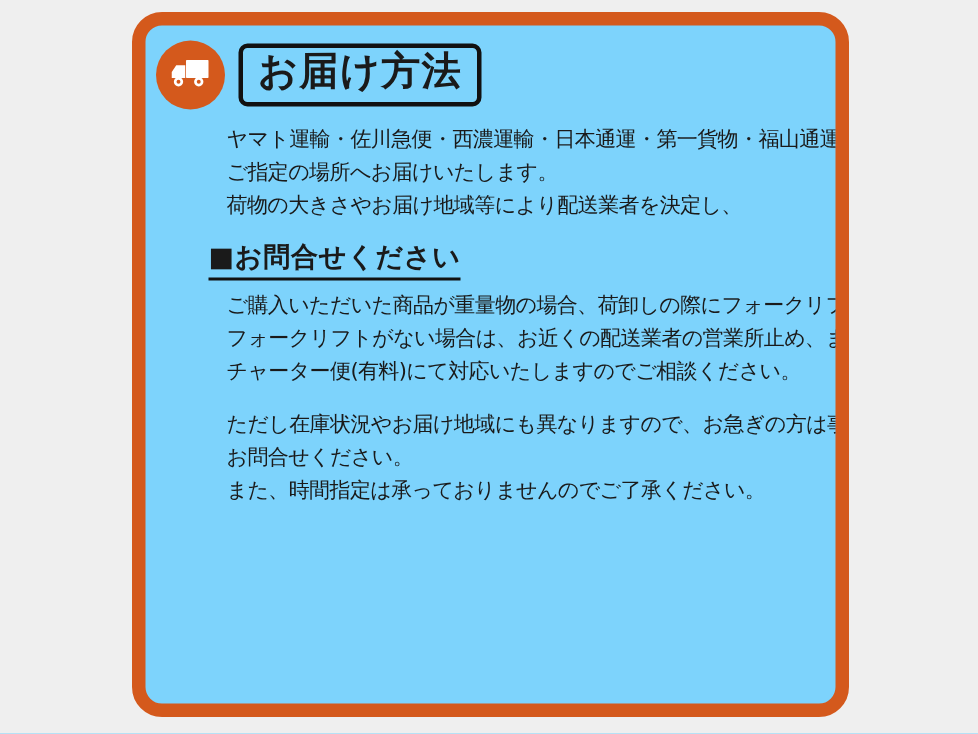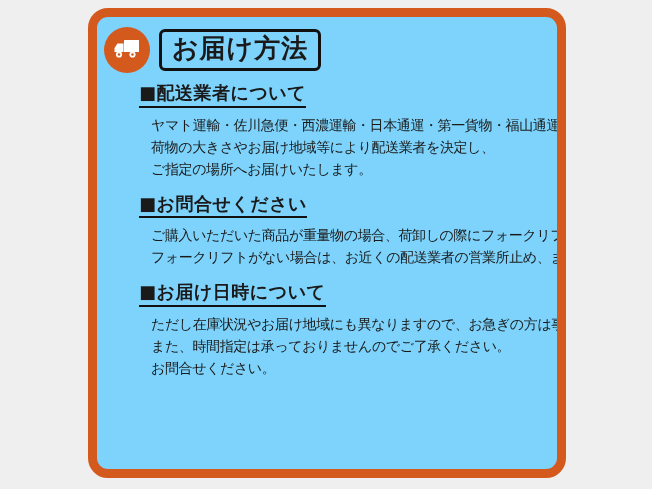--- a/index.html
+++ b/index.html
@@ -83,39 +83,38 @@
         <circle cx="21.5" cy="20.5" r="3.1" fill="#ffffff"></circle>
         <circle cx="21.5" cy="20.5" r="1.3" fill="#d4591c"></circle>
       </svg>
     </div>
     <div class="title-box">お届け方法</div>
   </div>
 
   <div class="sections">
 
     <div class="section">
-      <div class="section-heading">■配送業者について</div>
       <div class="section-body">
         <div class="body-line">ヤマト運輸・佐川急便・西濃運輸・日本通運・第一貨物・福山通運他、</div>
+        <div class="body-line">ご指定の場所へお届けいたします。</div>
         <div class="body-line">荷物の大きさやお届け地域等により配送業者を決定し、</div>
-        <div class="body-line">ご指定の場所へお届けいたします。</div>
       </div>
     </div>
 
     <div class="section">
       <div class="section-heading">■お問合せください</div>
       <div class="section-body">
         <div class="body-line">ご購入いただいた商品が重量物の場合、荷卸しの際にフォークリフトが</div>
         <div class="body-line">フォークリフトがない場合は、お近くの配送業者の営業所止め、または</div>
+        <div class="body-line">チャーター便(有料)にて対応いたしますのでご相談ください。</div>
       </div>
     </div>
 
     <div class="section">
-      <div class="section-heading">■お届け日時について</div>
       <div class="section-body">
         <div class="body-line">ただし在庫状況やお届け地域にも異なりますので、お急ぎの方は事前に</div>
+        <div class="body-line">お問合せください。</div>
         <div class="body-line">また、時間指定は承っておりませんのでご了承ください。</div>
-        <div class="body-line">お問合せください。</div>
       </div>
     </div>
 
   </div>
 </div>
 
 </body></html>

